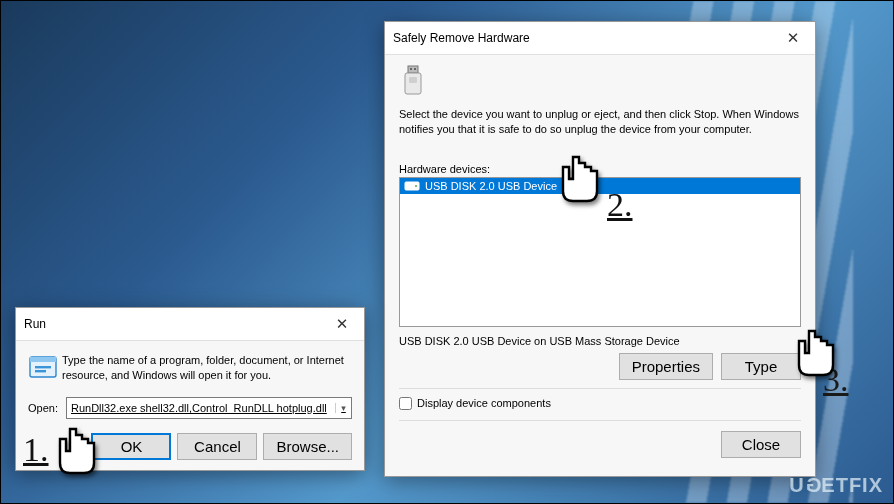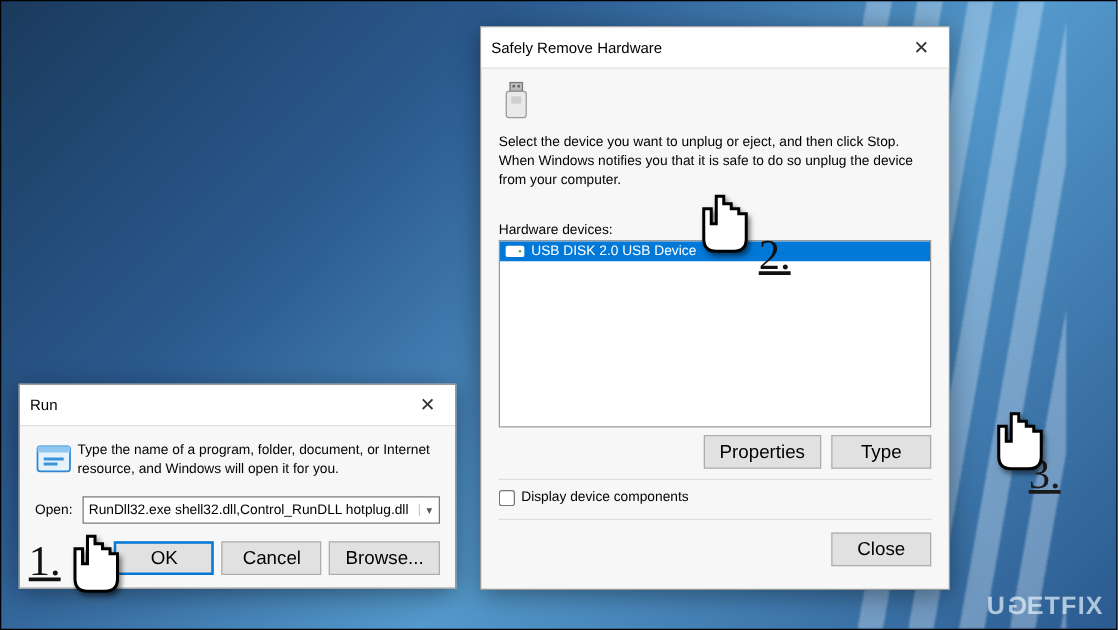--- a/index.html
+++ b/index.html
@@ -21,21 +21,21 @@
     border: 1px solid #999; box-shadow: 0 4px 20px rgba(0,0,0,.4);
   }
   .titlebar {
     display: flex; align-items: center; justify-content: space-between;
     background: #fff; padding: 6px 8px; border-bottom: 1px solid #e0e0e0;
   }
   .titlebar .title { font-size: 12px; color: #000; }
   .close-x { width: 28px; height: 20px; display: flex; align-items: center; justify-content: center; font-size: 15px; color: #333; cursor: pointer; }
 
   
-  .srh { left: 383px; top: 20px; width: 376px; }
+  .srh { left: 383px; top: 20px; width: 432px; }
   .srh-body { padding: 10px 14px 12px 14px; font-size: 11px; }
   .srh-top { display: flex; gap: 10px; margin-bottom: 26px; align-items: flex-start; flex-direction: column; }
   .usb-icon { width: 28px; height: 32px; flex-shrink: 0; }
   .srh-desc { line-height: 1.35; }
   .hw-label { margin: 6px 0 2px 0; font-size: 11px; }
   .device-list { background: #fff; border: 1px solid #999; height: 150px; overflow: auto; }
   .device-row { display: flex; align-items: center; padding: 2px 4px; gap: 5px; font-size: 11px; cursor: default; }
   .device-row.sel { background: #0078d7; color: #fff; }
   .device-row.sel .drive-icon rect { fill: #fff; stroke: #fff; }
   .drive-icon { width: 16px; height: 12px; }
@@ -55,21 +55,21 @@
   
   .run { left: 14px; top: 306px; width: 350px; }
   .run-body { padding: 12px 12px 10px 12px; }
   .run-top { display: flex; align-items: flex-start; margin-bottom: 14px; }
   .run-icon { width: 34px; height: 30px; flex-shrink: 0; }
   .run-desc { font-size: 11px; line-height: 1.35; }
   .open-row { display: flex; align-items: center; gap: 8px; margin-bottom: 14px; }
   .open-row label { font-size: 11px; }
   .combobox {
     flex: 1; display: flex; align-items: center; background: #fff;
-    border: 1px solid #7a7a7a; height: 22px;
+    border: 1px solid #7a7a7a; height: 22px; text-decoration: underline;
   }
   .combobox input {
     flex: 1; border: none; outline: none; padding: 0 4px;
     font-size: 11px; font-family: inherit; background: transparent;
   }
   .combobox .dd { width: 16px; text-align: center; font-size: 9px; border-left: 1px solid #ccc; cursor: pointer; color: #555; }
   .run-btn-row { display: flex; justify-content: flex-end; gap: 6px; }
 
   
   .step-num {
@@ -118,20 +118,21 @@
     <div class="hw-label">Hardware devices:</div>
     <div class="device-list">
       <div class="device-row sel">
         <svg class="drive-icon" viewBox="0 0 16 12">
           <rect x="1" y="2" width="14" height="8" rx="1" fill="#d7d7d7" stroke="#888"></rect>
           <circle cx="12" cy="6" r="1" fill="#5a5"></circle>
         </svg>
         <span>USB DISK 2.0 USB Device</span>
       </div>
     </div>
+    <div class="sel-device-label">USB DISK 2.0 USB Device on USB Mass Storage Device</div>
     <div class="btn-row">
       <div class="win-btn">Properties</div>
       <div class="win-btn">Type</div>
     </div>
     <div class="divider"></div>
     <div class="checkbox-row">
       <input type="checkbox" style="">
       <span>Display device components</span>
     </div>
     <div class="btn-row last">

